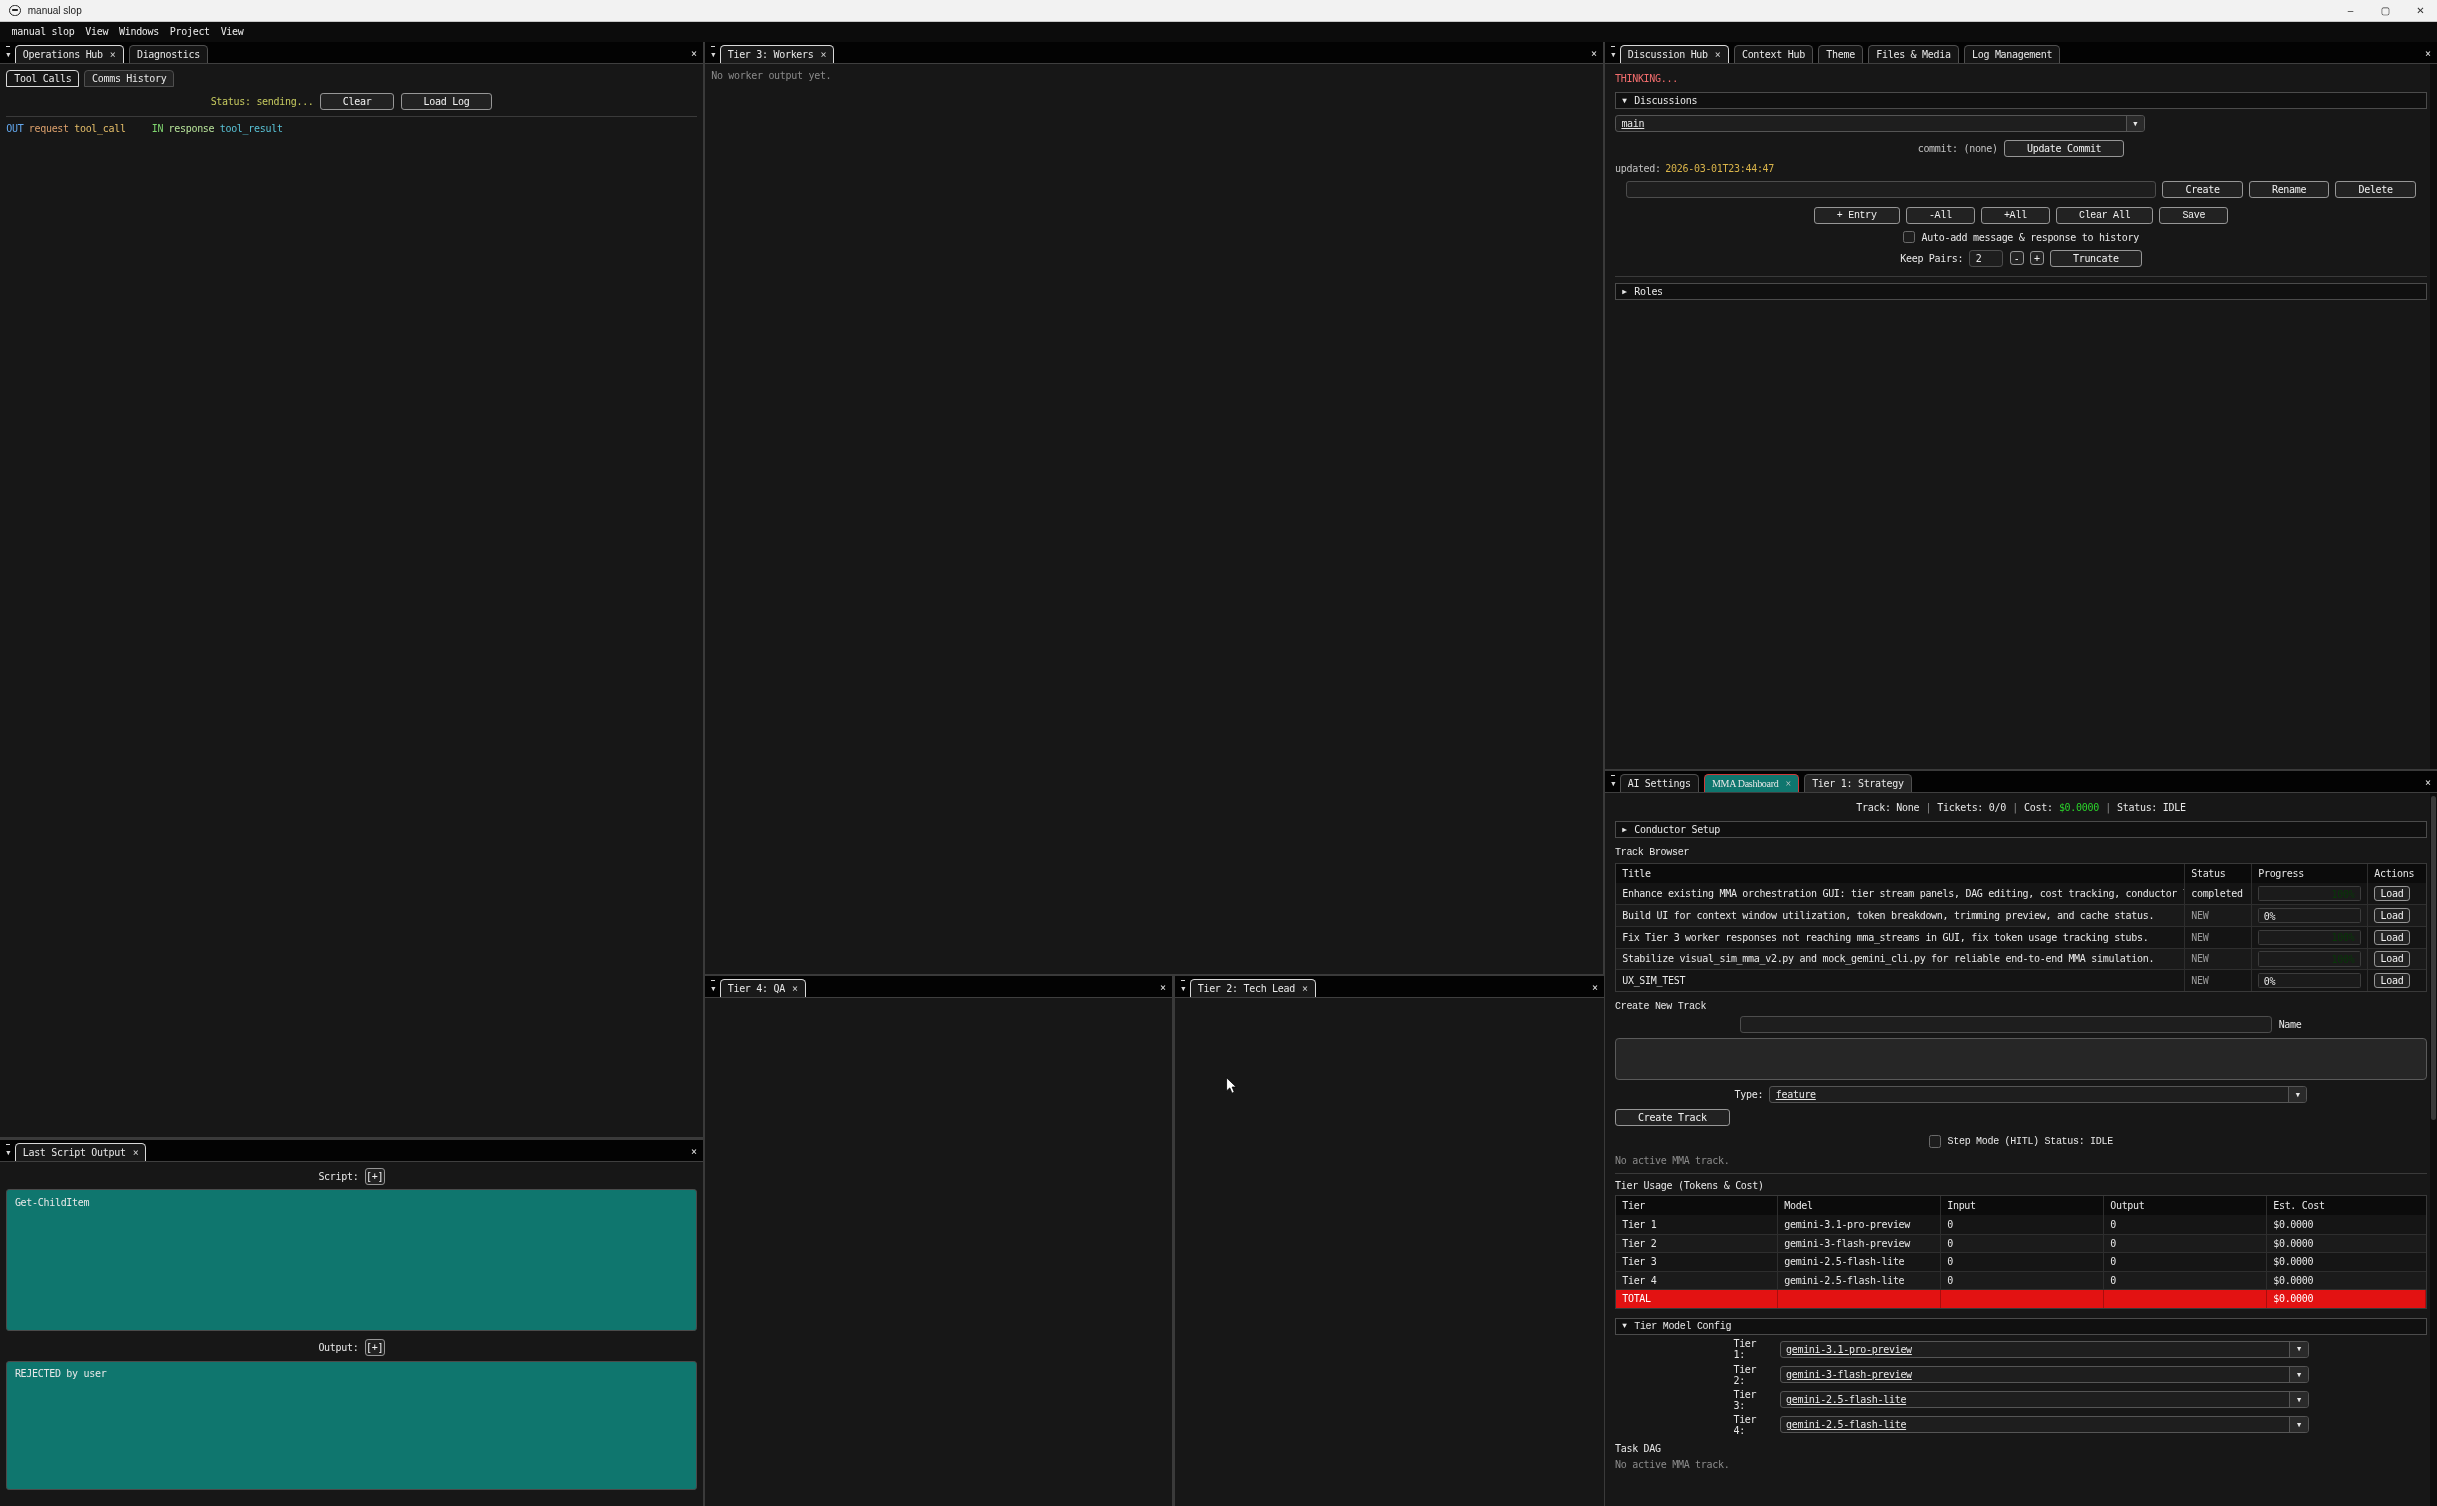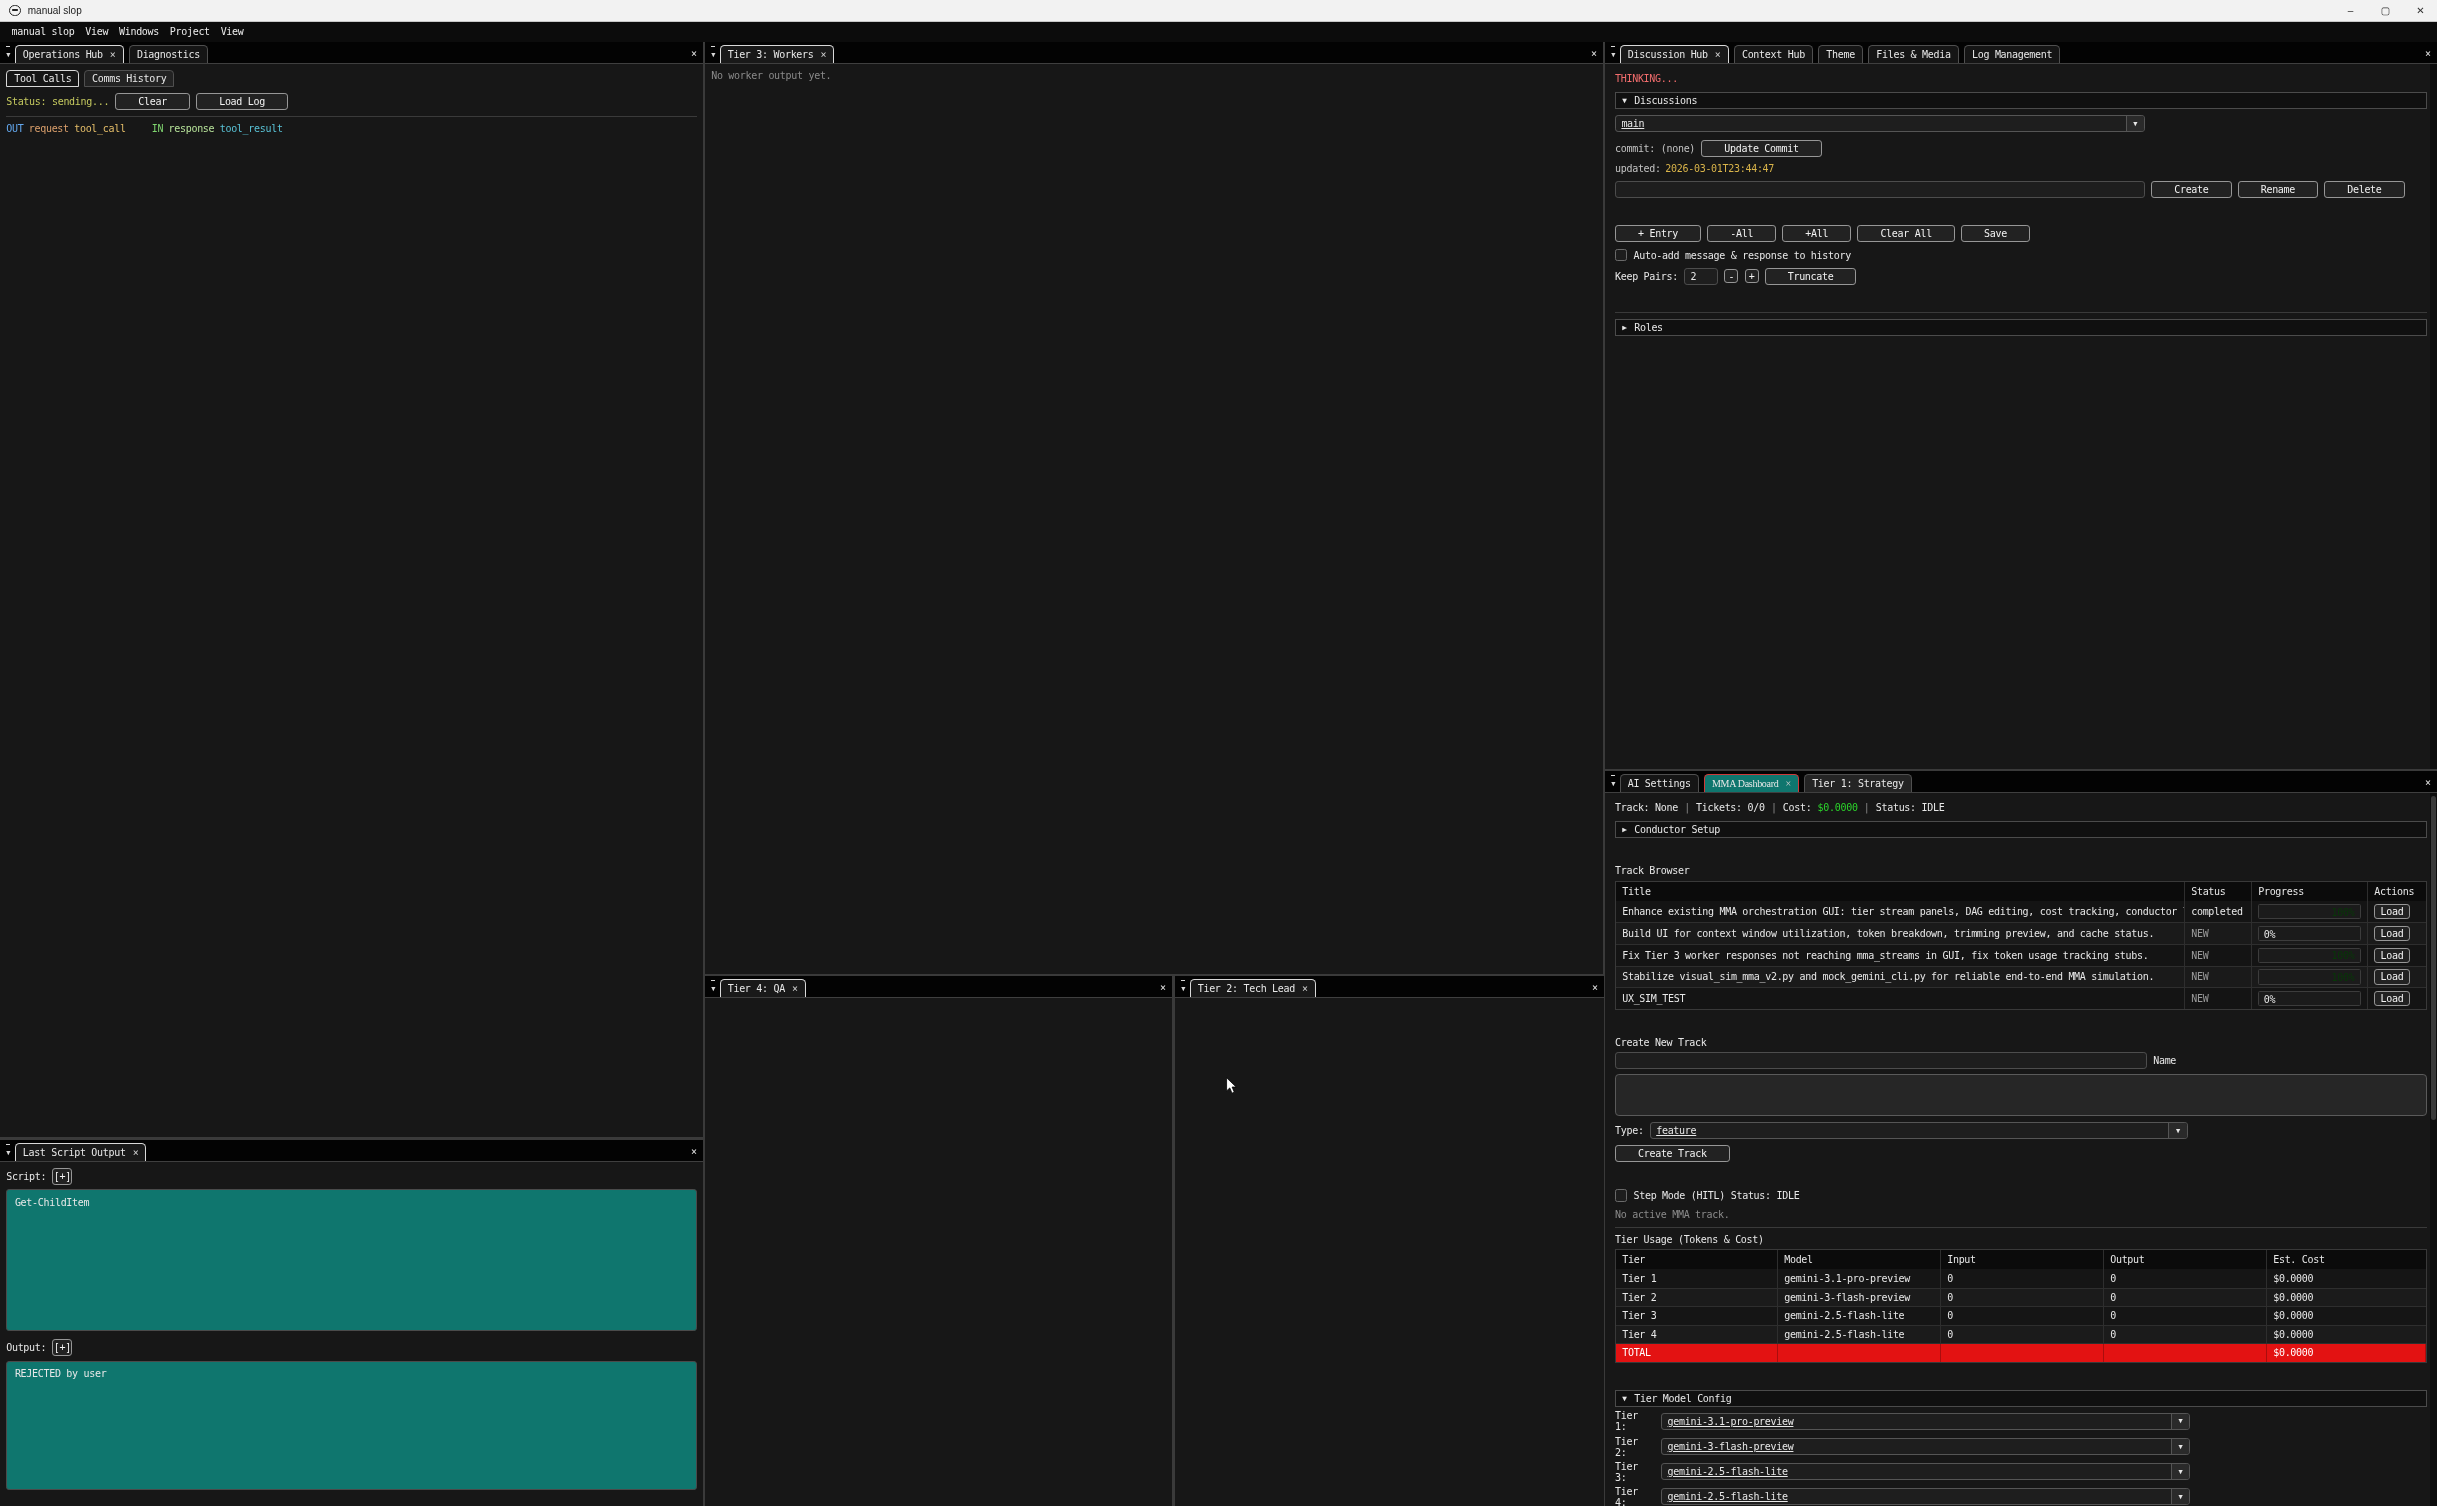--- a/index.html
+++ b/index.html
@@ -80,22 +80,22 @@
   .urow { display:grid; grid-template-columns:162px 163px 163px 163px 1fr; align-items:center; height:18.5px; border-top:0.8px solid #2e2e2e; }
   .urow:first-of-type { border-top:none; }
   .urow > div { height:100%; display:flex; align-items:center; padding:0 6.2px; border-right:0.8px solid #2e2e2e; white-space:nowrap; overflow:hidden; }
   .urow > div:last-child { border-right:none; }
   .uhead { background:#0b0b0b; height:19px; }
   .ubody div.urow:nth-of-type(odd) { background:#151515; }
   .ubody div.urow:nth-of-type(even) { background:#1b1b1b; }
   .urow.total { background:#e31212; color:#fff; }
   .urow.total > div { border-right:0.8px solid rgba(0,0,0,0.25); }
 
-  .mt4{margin-top:3.1px;} .mt6{margin-top:4.6px;} .mt8{margin-top:6.2px;} .mt10{margin-top:7.7px;} .mt12{margin-top:27px;}
-  .gap6{gap:4.6px;} .gap8{gap:6.2px;}
+  .mt4{margin-top:3.1px;} .mt6{margin-top:4.6px;} .mt8{margin-top:6.2px;} .mt10{margin-top:7.7px;} .mt12{margin-top:9px;font-family:Liberation Mono, monospace;}
+  .gap6{gap:4.6px;} .gap8{gap:6.2px;justify-content:center;}
 
   .scroll-track { position:absolute; top:22.4px; right:0; bottom:0; width:7px; background:#0c0c0c; }
   .scroll-grab { position:absolute; left:0.8px; width:5.4px; border-radius:3.1px; background:#3a3a3a; }
 
   .cursor { position:absolute; left:1225px; top:1077px; width:17px; height:18.5px; z-index:99; }
 </style>
 </head>
 <body>
 
 <div class="titlebar">

